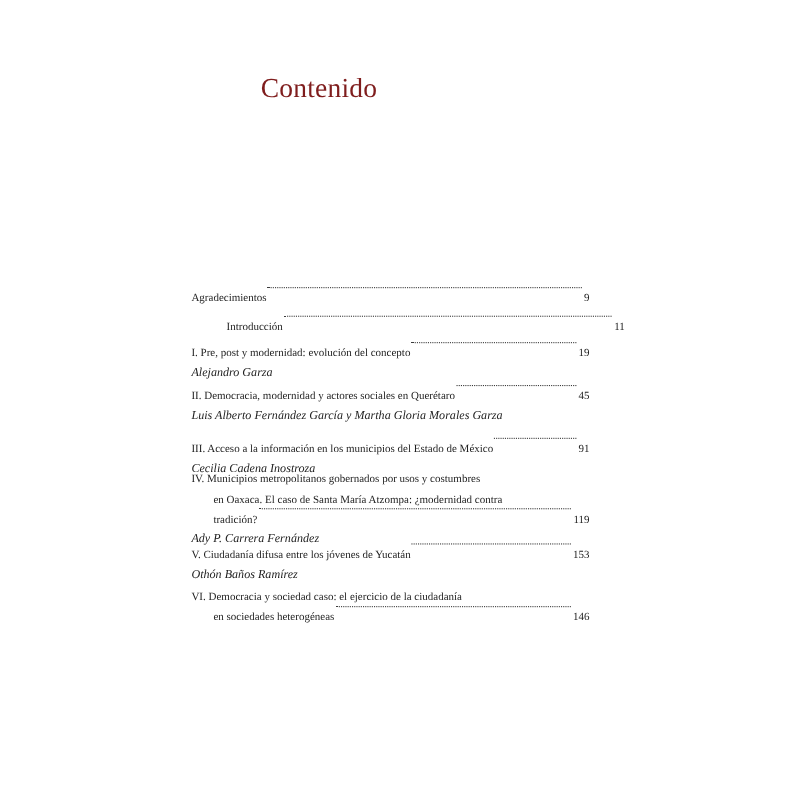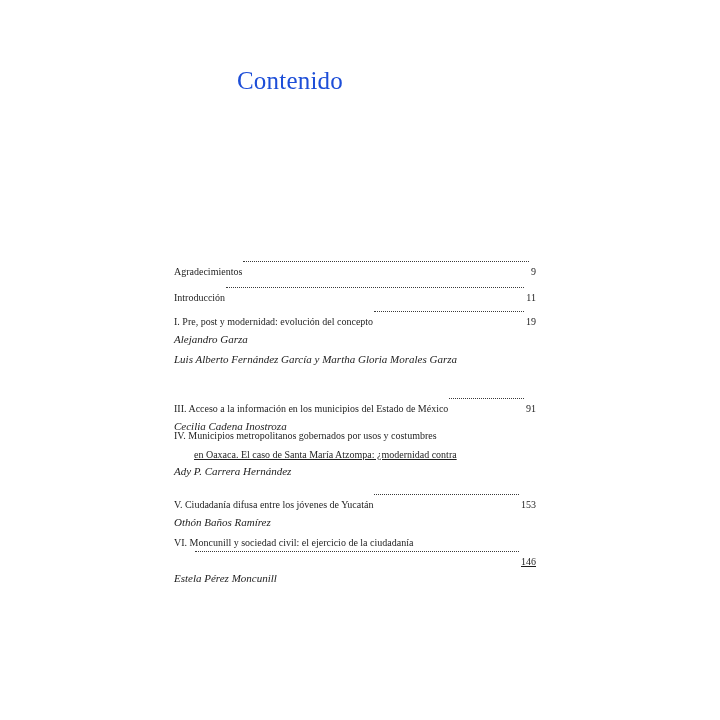--- a/index.html
+++ b/index.html
@@ -2,28 +2,28 @@
 <html><head>
 <meta charset="utf-8">
 <style>
   html, body { margin:0; padding:0; }
   body {
     width:720px; height:720px; background:#ffffff; position:relative; overflow:hidden;
     font-family:"Liberation Serif","DejaVu Serif",serif; color:#1e1e1e;
   }
   .page-title {
     position:absolute; left:237px; top:50px;
-    font-size:25px; font-weight:normal; letter-spacing:0.2px; color:#1d4ed8;
+    font-size:25px; font-weight:normal; letter-spacing:0.2px; color:#7f1d1d;
   }
   .toc { position:absolute; left:174px; width:362px; top:0; }
   .entry { position:absolute; left:0; width:362px; }
   .line {
     display:flex; align-items:center; font-size:10px; line-height:18.5px; white-space:nowrap;
   }
-  .line.indent { padding-left:20px;text-decoration:underline; }
+  .line.indent { padding-left:20px; }
   .line .text { flex:0 0 auto; }
   .line .dots {
     flex:1 1 auto; overflow:hidden; margin:0 2px 0 1px;
     border-bottom:1.4px dotted #3a3a3a; height:0; align-self:baseline;
     position:relative; top:-2px;
   }
   .line .page { flex:0 0 auto; text-align:right; }
   .author {
     font-style:italic; font-size:11px; line-height:14px; color:#222;
   }
@@ -36,73 +36,83 @@
 <div class="toc">
 
   <div class="entry" style="top:263px;">
     <div class="line">
       <span class="text">Agradecimientos</span>
       <span class="dots"></span>
       <span class="page">9</span>
     </div>
   </div>
 
-  <div class="entry" style="top:289px;">
+  <div class="entry" style="top:289px;margin-left:32px;">
     <div class="line">
       <span class="text">Introducción</span>
       <span class="dots"></span>
       <span class="page">11</span>
     </div>
   </div>
 
   <div class="entry" style="top:313px;">
     <div class="line">
       <span class="text">I. Pre, post y modernidad: evolución del concepto</span>
       <span class="dots"></span>
       <span class="page">19</span>
     </div>
     <div class="author">Alejandro Garza</div>
   </div>
 
   <div class="entry" style="top:352px;">
+    <div class="line">
+      <span class="text">II. Democracia, modernidad y actores sociales en Querétaro</span>
+      <span class="dots"></span>
+      <span class="page">45</span>
+    </div>
     <div class="author">Luis Alberto Fernández García y Martha Gloria Morales Garza</div>
   </div>
 
   <div class="entry" style="top:400px;">
     <div class="line">
       <span class="text">III. Acceso a la información en los municipios del Estado de México</span>
       <span class="dots"></span>
       <span class="page">91</span>
     </div>
     <div class="author">Cecilia Cadena Inostroza</div>
   </div>
 
   <div class="entry" style="top:427px;">
     <div class="line">
       <span class="text">IV. Municipios metropolitanos gobernados por usos y costumbres</span>
     </div>
     <div class="line indent">
       <span class="text">en Oaxaca. El caso de Santa María Atzompa: ¿modernidad contra</span>
     </div>
-    <div class="author">Ady P. Carrera Hernández</div>
+    <div class="line indent">
+      <span class="text">tradición?</span>
+      <span class="dots"></span>
+      <span class="page">119</span>
+    </div>
+    <div class="author">Ady P. Carrera Fernández</div>
   </div>
 
   <div class="entry" style="top:496px;">
     <div class="line">
       <span class="text">V. Ciudadanía difusa entre los jóvenes de Yucatán</span>
       <span class="dots"></span>
       <span class="page">153</span>
     </div>
     <div class="author">Othón Baños Ramírez</div>
   </div>
 
   <div class="entry" style="top:534px;">
     <div class="line">
-      <span class="text">VI. Moncunill y sociedad civil: el ejercicio de la ciudadanía</span>
+      <span class="text">VI. Democracia y sociedad caso: el ejercicio de la ciudadanía</span>
     </div>
     <div class="line indent">
+      <span class="text">en sociedades heterogéneas</span>
       <span class="dots"></span>
       <span class="page">146</span>
     </div>
-    <div class="author">Estela Pérez Moncunill</div>
   </div>
 
 </div>
 
 </body></html>

